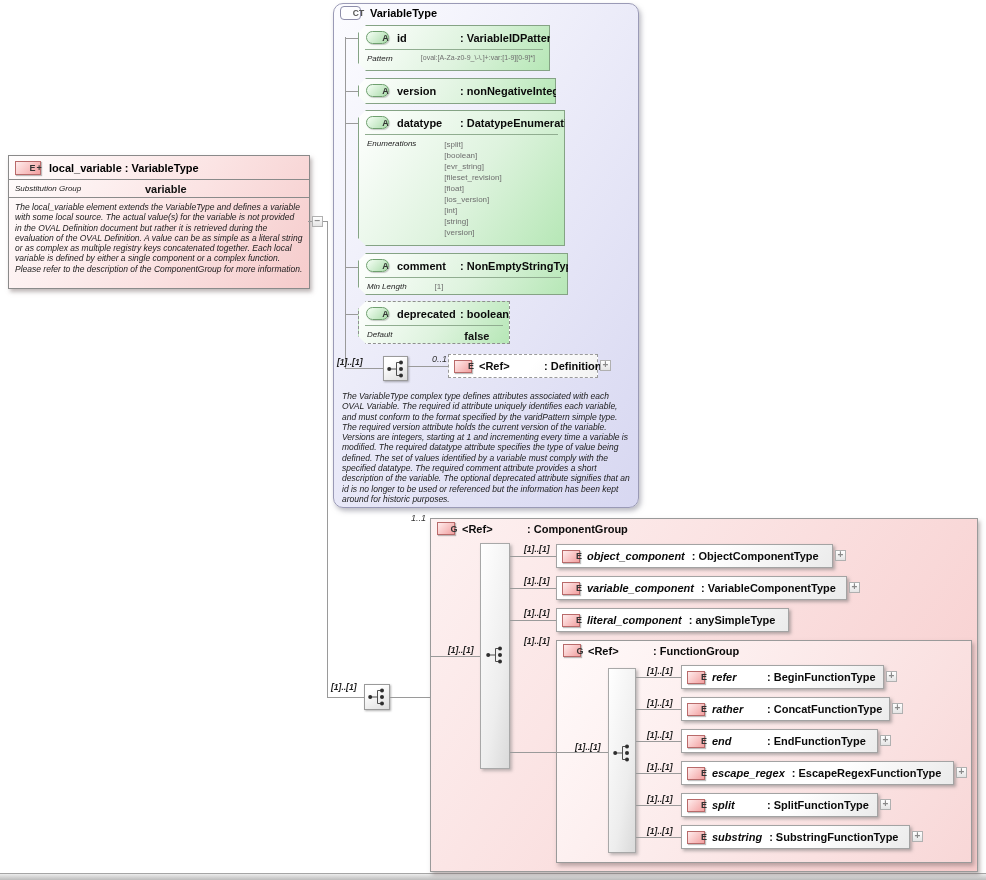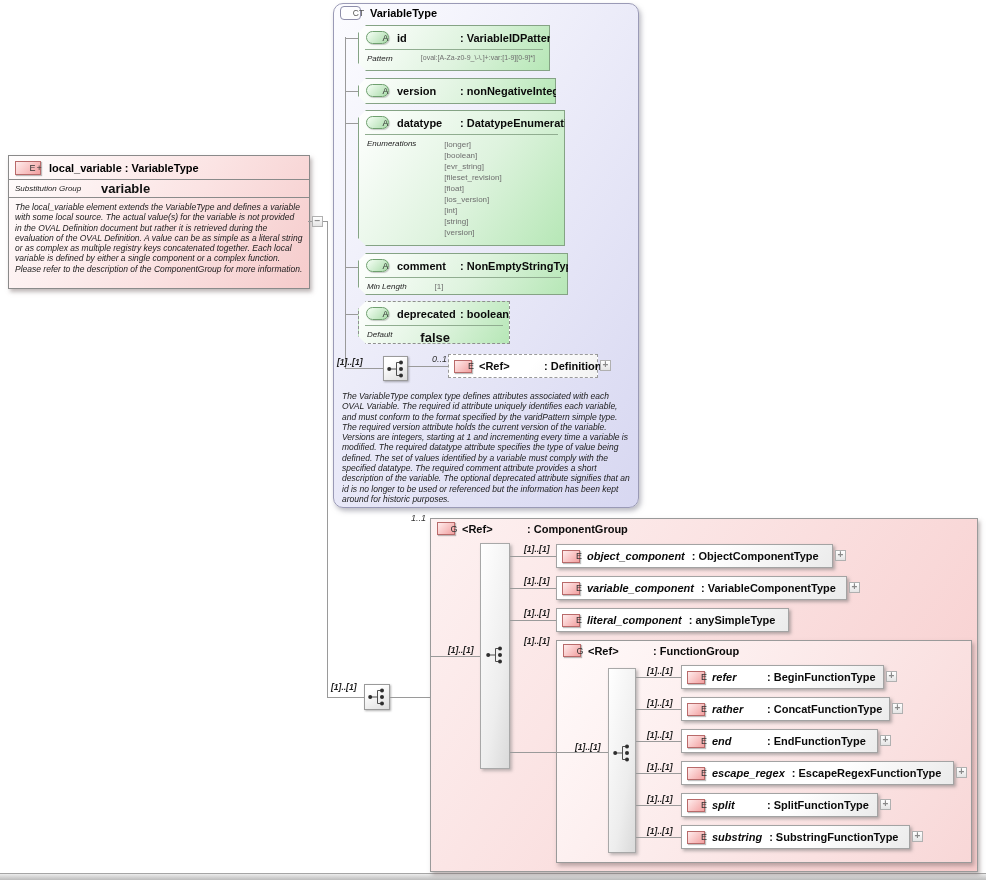--- a/index.html
+++ b/index.html
@@ -13,42 +13,42 @@
           background:linear-gradient(#ffffff,#e4e4e4);color:#8a8a8a;font-size:10px;line-height:8px;
           text-align:center;font-weight:bold;cursor:pointer;}
   .micon{position:absolute;box-sizing:border-box;border:1px solid #9a9a9a;
          background:linear-gradient(150deg,#ffffff 25%,#dddddd 100%);
          box-shadow:1px 1px 2px rgba(0,0,0,.3);display:flex;align-items:center;justify-content:center;}
   .card{position:absolute;font-size:8.5px;font-style:italic;font-weight:bold;color:#1c1c1c;white-space:nowrap;}
   .occ{position:absolute;font-size:9px;font-style:italic;color:#333;white-space:nowrap;}
 
   
   .badge{display:flex;align-items:center;justify-content:center;box-sizing:border-box;
-         font-weight:normal;flex:0 0 auto;padding-left:16px;}
+         font-weight:bold;flex:0 0 auto;padding-left:16px;}
   .badge-e{width:18px;height:13px;border:1px solid #b96a6a;color:#333;font-size:9px;
            background:linear-gradient(135deg,#ffecec 0%,#f2a0a0 100%);box-shadow:1px 1px 1px rgba(0,0,0,.25);}
   .badge-eplus{width:26px;height:14px;border:1px solid #b96a6a;color:#333;font-size:9px;letter-spacing:1px;
            background:linear-gradient(135deg,#ffecec 0%,#f2a0a0 100%);box-shadow:1px 1px 1px rgba(0,0,0,.25);}
   .badge-g{width:18px;height:13px;border:1px solid #b96a6a;color:#333;font-size:9px;
            background:linear-gradient(135deg,#ffecec 0%,#f2a0a0 100%);box-shadow:1px 1px 1px rgba(0,0,0,.25);}
   .badge-a{width:23px;height:13px;border:1px solid #6fa06f;border-radius:7px;color:#333;font-size:9px;
            background:linear-gradient(135deg,#f6fff6 0%,#a9dba9 100%);box-shadow:1px 1px 1px rgba(0,0,0,.2);}
   .badge-ct{width:21px;height:14px;border:1px solid #8d8daa;border-radius:4px;color:#555;font-size:8.5px;
            background:rgba(255,255,255,.55);}
 
   
   .lv{position:absolute;left:8px;top:155px;width:302px;height:134px;box-sizing:border-box;
       border:1px solid #8a8a8a;background:linear-gradient(125deg,#fffdfd 0%,#fbe3e3 55%,#f5cbcb 100%);
       box-shadow:2px 3px 4px rgba(130,115,115,.5);}
   .lv-head{display:flex;align-items:center;gap:8px;height:23px;padding:0 6px;border-bottom:1px solid #8a8a8a;}
   .lv-sub{display:flex;align-items:center;height:17px;padding:0 6px;border-bottom:1px solid #8a8a8a;}
   .title{font-size:11px;font-weight:bold;color:#000;white-space:nowrap;}
   .flabel{font-size:8px;font-style:italic;color:#222;white-space:nowrap;}
   .fvalue{font-size:8px;color:#6e6e6e;white-space:nowrap;}
-  .fvalue-strong{font-size:13px;font-weight:bold;color:#111;white-space:nowrap;}
+  .fvalue-strong{font-size:11px;font-weight:bold;color:#111;white-space:nowrap;margin-left:44px;}
   .doc{font-size:8.5px;font-style:italic;line-height:10.3px;color:#1a1a1a;}
   .lv-doc{padding:4px 6px 0 6px;}
 
   
   .vt{position:absolute;left:333px;top:3px;width:306px;height:505px;box-sizing:border-box;
       border:1px solid #9a9ab6;border-radius:10px;
       background:linear-gradient(125deg,#fcfcff 0%,#e4e4f6 65%,#d7d7f1 100%);
       box-shadow:2px 3px 5px rgba(120,120,135,.5);}
   .vt-head{position:absolute;left:340px;top:6px;display:flex;align-items:center;gap:9px;}
   .vt-doc{position:absolute;left:342px;top:391px;width:291px;}
@@ -167,21 +167,21 @@
   <div class="attr" style="left:358px;top:110px;width:207px;height:136px;">
     <div class="attr-head">
       <span class="badge badge-a">A</span>
       <span class="aname">datatype</span>
       <span>: DatatypeEnumeration</span>
     </div>
     <div class="attr-sep"></div>
     <div class="facets">
       <span class="flabel">Enumerations</span>
       <span class="fvalue enumlist">
-        <div>[longer]</div>
+        <div>[split]</div>
         <div>[boolean]</div>
         <div>[evr_string]</div>
         <div>[fileset_revision]</div>
         <div>[float]</div>
         <div>[ios_version]</div>
         <div>[int]</div>
         <div>[string]</div>
         <div>[version]</div>
       </span>
     </div>

